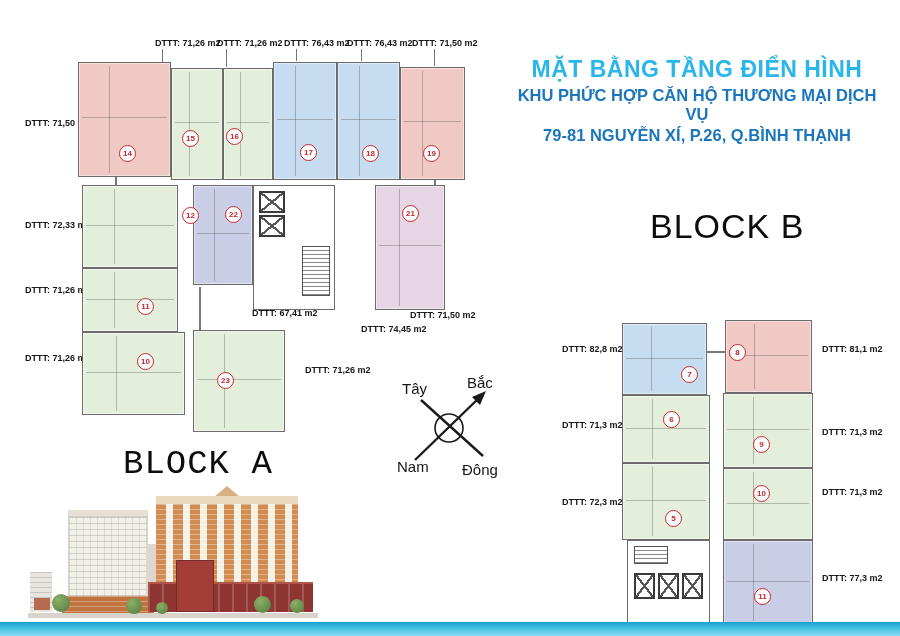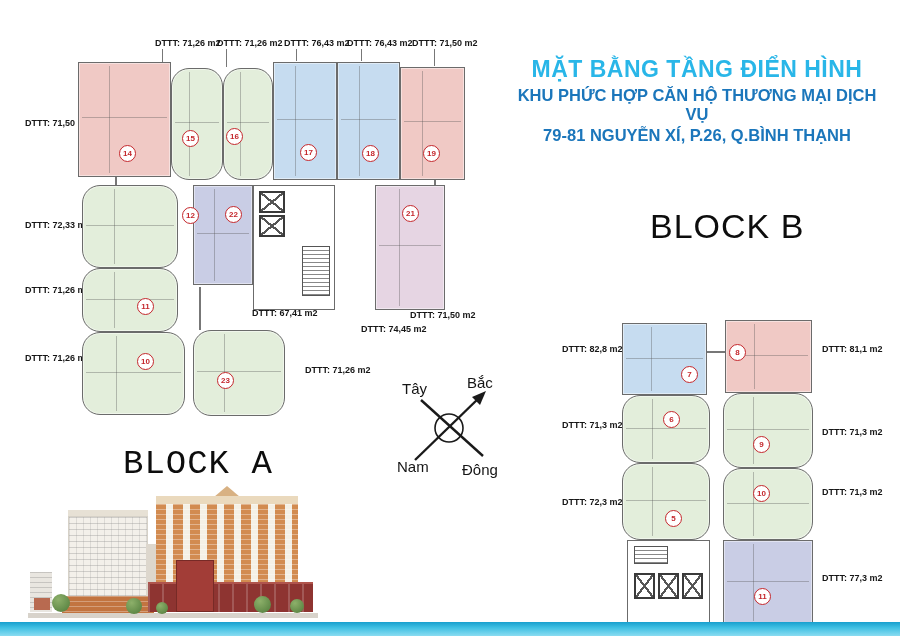--- a/index.html
+++ b/index.html
@@ -14,21 +14,21 @@
 
   .blocktitle{position:absolute;font-size:34px;color:#0d0d0d;letter-spacing:1px;white-space:nowrap;}
 
   
   .unit{position:absolute;border:1px solid #6b6b6b;box-sizing:border-box;
         box-shadow:inset 0 0 0 1px rgba(255,255,255,.45);}
   .unit::after{content:"";position:absolute;inset:3px;pointer-events:none;
         background:
          linear-gradient(to bottom,transparent 48%,rgba(80,80,80,.35) 48%,rgba(80,80,80,.35) calc(48% + 1px),transparent calc(48% + 1px)),
          linear-gradient(to right,transparent 32%,rgba(80,80,80,.35) 32%,rgba(80,80,80,.35) calc(32% + 1px),transparent calc(32% + 1px));}
-  .c-green{background:#e3eedb;border-radius:18px;} .c-pink{background:#f0c9c5;} .c-blue{background:#c6dcf0;}
+  .c-green{background:#e3eedb;} .c-pink{background:#f0c9c5;} .c-blue{background:#c6dcf0;}
   .c-lav{background:#c9cde5;}  .c-pur{background:#e6d5e3;margin-left:40px;}  .c-sal{background:#eec4af;}
   .core{position:absolute;border:1px solid #6b6b6b;background:#fff;box-sizing:border-box;}
   .shaft{position:absolute;border:2px solid #3a3a3a;background:
          linear-gradient(to top right,transparent 46%,#555 46%,#555 54%,transparent 54%),
          linear-gradient(to bottom right,transparent 46%,#555 46%,#555 54%,transparent 54%),#fff;box-sizing:border-box;}
   .stairs{position:absolute;border:1px solid #555;box-sizing:border-box;
          background:repeating-linear-gradient(to bottom,#fff 0 3px,#888 3px 4px);}
   .ucircle{position:absolute;width:15px;height:15px;border-radius:50%;border:1.5px solid #c4272c;
          background:#fff;color:#c4272c;font-size:8px;font-weight:bold;line-height:15px;
          text-align:center;box-sizing:content-box;z-index:3;}
@@ -141,21 +141,21 @@
 
   <div class="core" style="left:253px;top:185px;width:82px;height:125px;">
     <div class="shaft" style="left:5px;top:5px;width:26px;height:22px;"></div>
     <div class="shaft" style="left:5px;top:29px;width:26px;height:22px;"></div>
     <div class="stairs" style="left:48px;top:60px;width:28px;height:50px;"></div>
   </div>
 
   <div class="unit c-pur" style="left:335px;top:185px;width:70px;height:125px;">
     <span class="ucircle" style="left:26px;top:19px;">21</span>
     </div>
-  <div class="unit c-green" style="left:193px;top:330px;width:92px;height:86px;">
+  <div class="unit c-green" style="left:193px;top:330px;width:92px;height:102px;">
     <span class="ucircle" style="left:23px;top:41px;">23</span>
     </div>
 
   <div id="compass">
     <svg width="122" height="106" viewBox="0 0 122 106">
       <line x1="28" y1="28" x2="90" y2="84" stroke="#1a1a1a" stroke-width="2.4"></line>
       <line x1="22" y1="88" x2="88" y2="24" stroke="#1a1a1a" stroke-width="2.4"></line>
       <circle cx="56" cy="56" r="14" fill="none" stroke="#1a1a1a" stroke-width="1.6"></circle>
       <polygon points="93,19 79,25 87,33" fill="#1a1a1a"></polygon>
       <text x="9" y="22">Tây</text>

